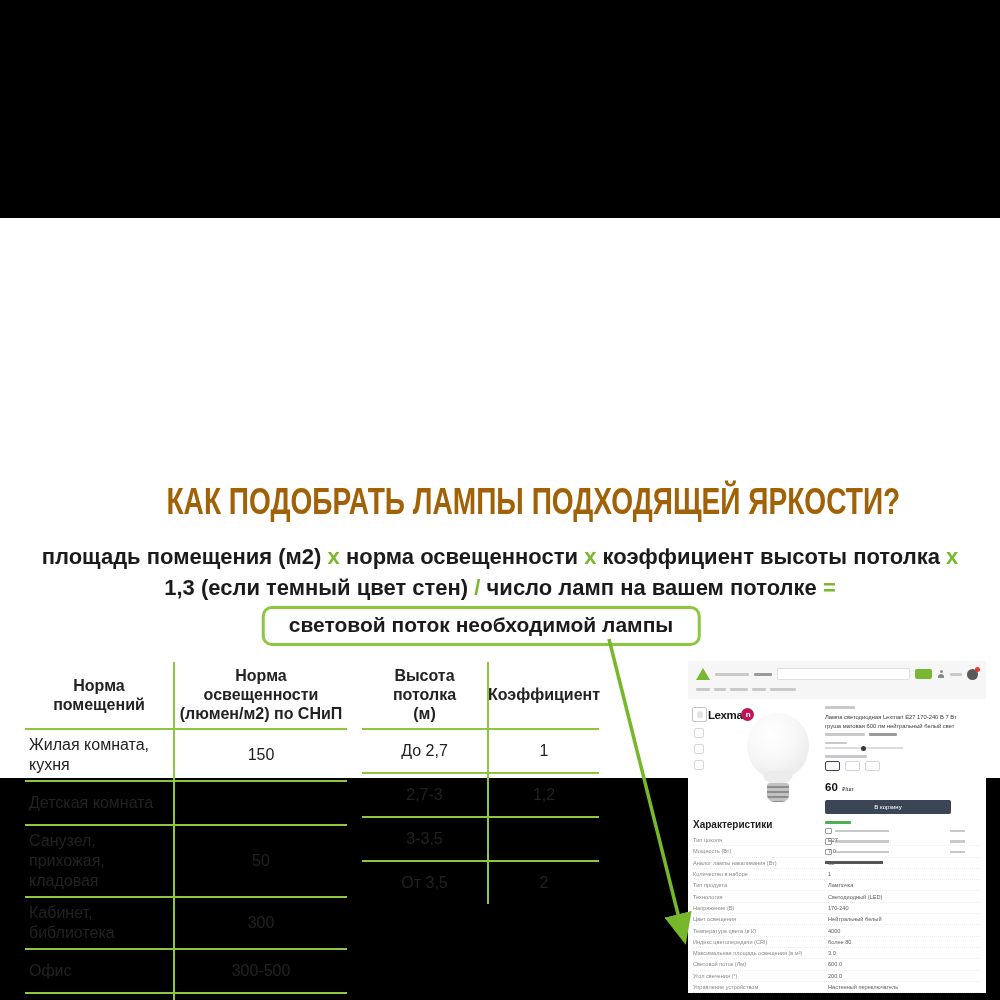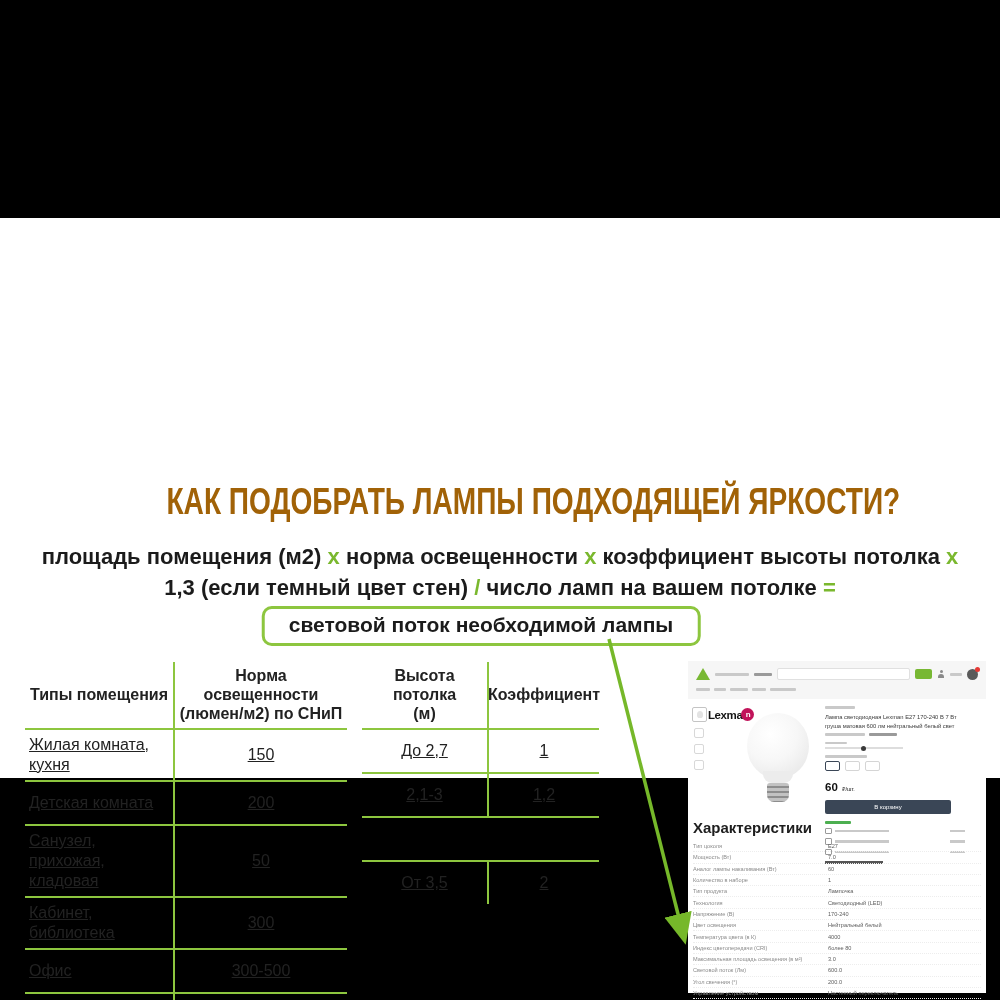--- a/index.html
+++ b/index.html
@@ -24,21 +24,21 @@
               border:3px solid #8dc63f;border-radius:10px;padding:4px 24px 6px;
               font-size:21px;font-weight:bold;color:#1b1b1b;background:#fff;white-space:nowrap;}
 
   
   .tbl{position:absolute;top:444px;color:#222;font-size:16px;}
   .tbl-rooms{left:25px;width:322px;}
   .tbl-ceiling{left:362px;width:237px;}
   .t-head{display:flex;font-weight:bold;border-bottom:2px solid #8dc63f;min-height:54px;}
   .t-head .hc{display:flex;align-items:center;justify-content:center;text-align:center;
               white-space:pre-line;line-height:1.2;padding:4px 2px;box-sizing:border-box;}
-  .t-row{display:flex;border-bottom:2px solid #8dc63f;min-height:42px;text-decoration:underline;}
+  .t-row{display:flex;border-bottom:2px solid #8dc63f;min-height:42px;}
   .t-body .t-row:last-child{border-bottom:none;}
   .vline{border-right:2px solid #8dc63f;}
   .tbl-rooms .c1{width:150px;box-sizing:border-box;}
   .tbl-rooms .c2{width:172px;box-sizing:border-box;}
   .tbl-ceiling .c1{width:127px;box-sizing:border-box;}
   .tbl-ceiling .c2{width:110px;box-sizing:border-box;}
   .t-row .cell{display:flex;align-items:center;padding:5px 4px;line-height:1.25;box-sizing:border-box;}
   .t-row .cent{justify-content:center;text-align:center;}
 
   
@@ -95,21 +95,21 @@
             font-family:"Liberation Sans",sans-serif;}
   .stock-bar{width:26px;height:3px;background:#4caf50;border-radius:1px;margin-top:7px;}
   .dlv{display:flex;align-items:center;gap:3px;margin-top:4px;width:140px;}
   .dlv .ic{width:4.5px;height:4.5px;border:1px solid #9a9a9a;border-radius:1px;}
   .dlv .l{height:2.5px;background:#c9c9c9;flex:1;max-width:66px;}
   .dlv .sp{flex:1;}
   .dlv .r{width:15px;height:2.5px;background:#c9c9c9;}
   .dark-bar{width:58px;height:3px;background:#555;margin-top:6px;}
 
   .specs{position:absolute;left:5px;top:158px;width:288px;}
-  .specs-title{font-size:15px;font-weight:bold;color:#1e1e1e;margin:0 0 5px;}
+  .specs-title{font-size:10px;font-weight:bold;color:#1e1e1e;margin:0 0 5px;}
   .spec-row{display:flex;align-items:center;height:10.3px;border-bottom:1px dotted #ededed;}
   .spec-label{flex:0 0 135px;font-size:5.6px;color:#8a8a8a;white-space:nowrap;overflow:hidden;}
   .spec-value{flex:1;font-size:5.6px;color:#5d5d5d;white-space:nowrap;}
 </style>
 </head>
 <body>
 
 <div class="stage">
   <div class="content">
 
@@ -127,34 +127,33 @@
       <span>1,3 (если темный цвет стен)</span>
       <span class="op">/</span>
       <span>число ламп на вашем потолке</span>
       <span class="op">=</span>
     </div>
 
     <div class="result-box">световой поток необходимой лампы</div>
 
     <div class="tbl tbl-rooms">
       <div class="t-head">
-        <div class="hc c1 vline">Типы помещения</div>
+        <div class="hc c1 vline">Норма помещений</div>
         <div class="hc c2">Норма освещенности
 (люмен/м2) по СНиП</div>
       </div>
       <div class="t-body">
 
           <div class="t-row">
             <div class="cell c1 vline">Жилая комната, кухня</div>
             <div class="cell c2 cent">150</div>
           </div>
 
           <div class="t-row">
             <div class="cell c1 vline">Детская комната</div>
-            <div class="cell c2 cent">200</div>
           </div>
 
           <div class="t-row">
             <div class="cell c1 vline">Санузел, прихожая, кладовая</div>
             <div class="cell c2 cent">50</div>
           </div>
 
           <div class="t-row">
             <div class="cell c1 vline">Кабинет, библиотека</div>
             <div class="cell c2 cent">300</div>
@@ -179,25 +178,26 @@
         <div class="hc c2">Коэффициент</div>
       </div>
       <div class="t-body">
 
           <div class="t-row">
             <div class="cell c1 cent vline">До 2,7</div>
             <div class="cell c2 cent">1</div>
           </div>
 
           <div class="t-row">
-            <div class="cell c1 cent vline">2,1-3</div>
+            <div class="cell c1 cent vline">2,7-3</div>
             <div class="cell c2 cent">1,2</div>
           </div>
 
           <div class="t-row">
+            <div class="cell c1 cent vline">3-3,5</div>
           </div>
 
           <div class="t-row">
             <div class="cell c1 cent vline">От 3,5</div>
             <div class="cell c2 cent">2</div>
           </div>
         </div>
     </div>
 
     <div class="pcard">

